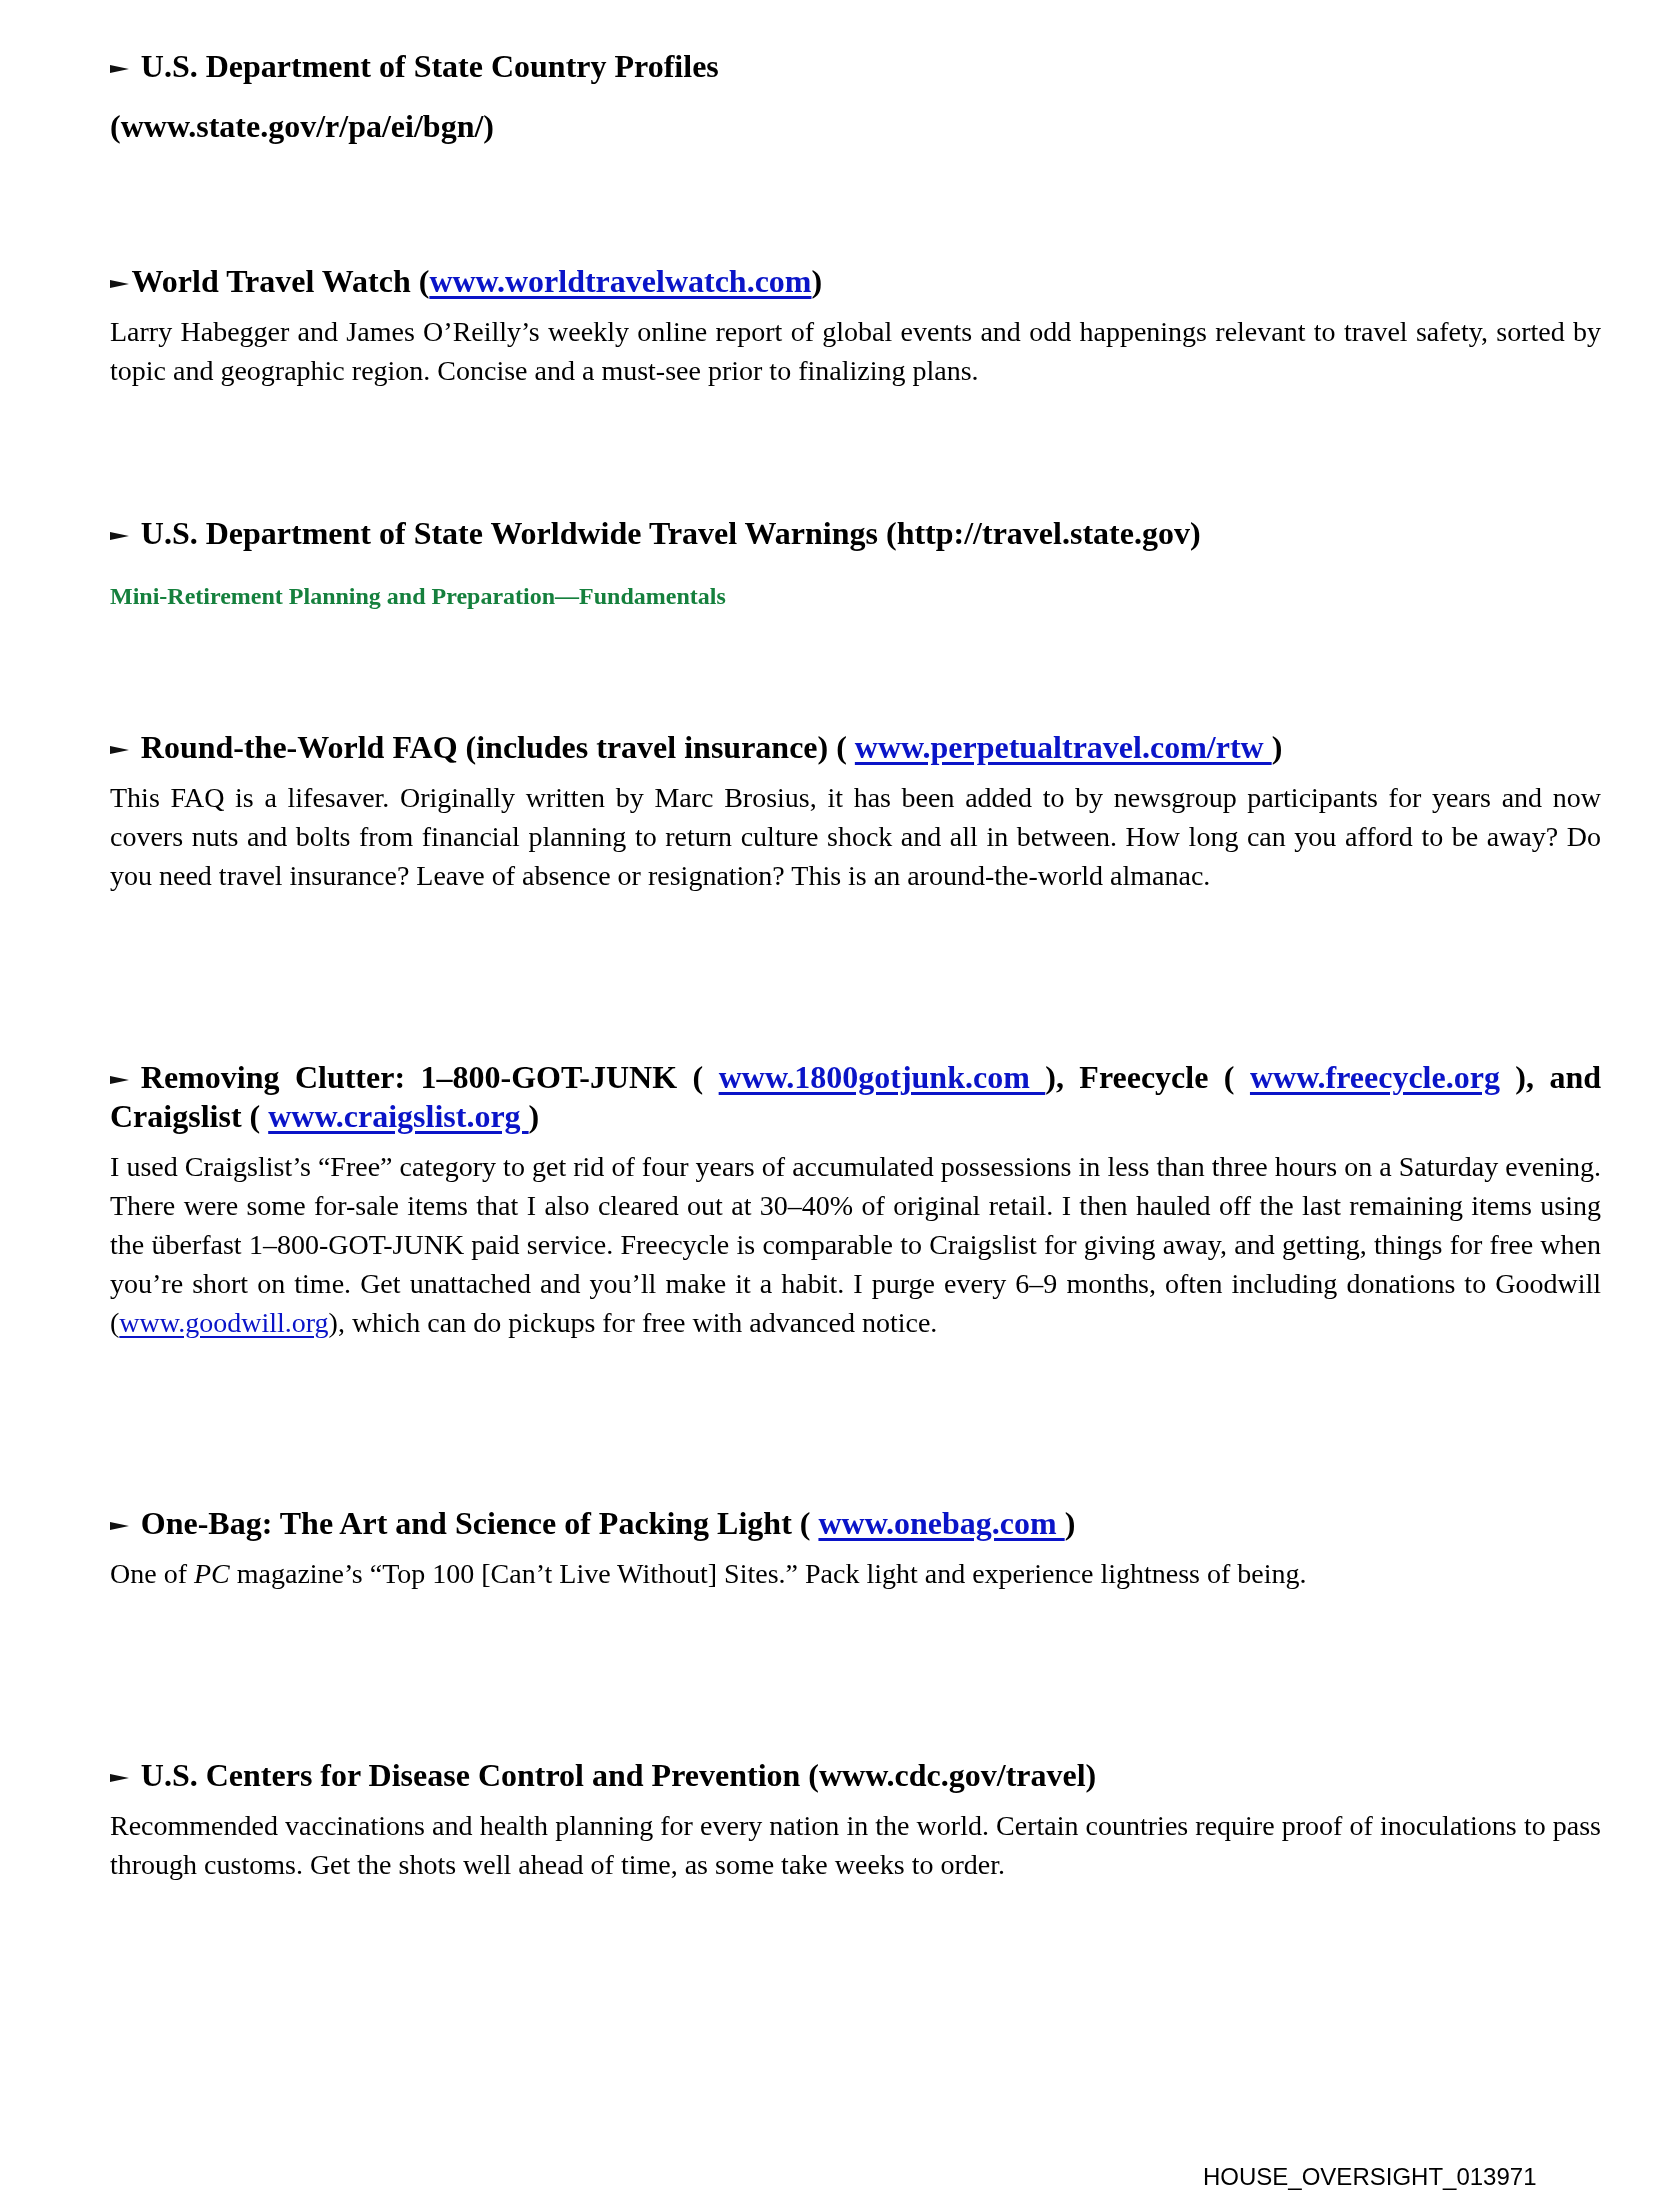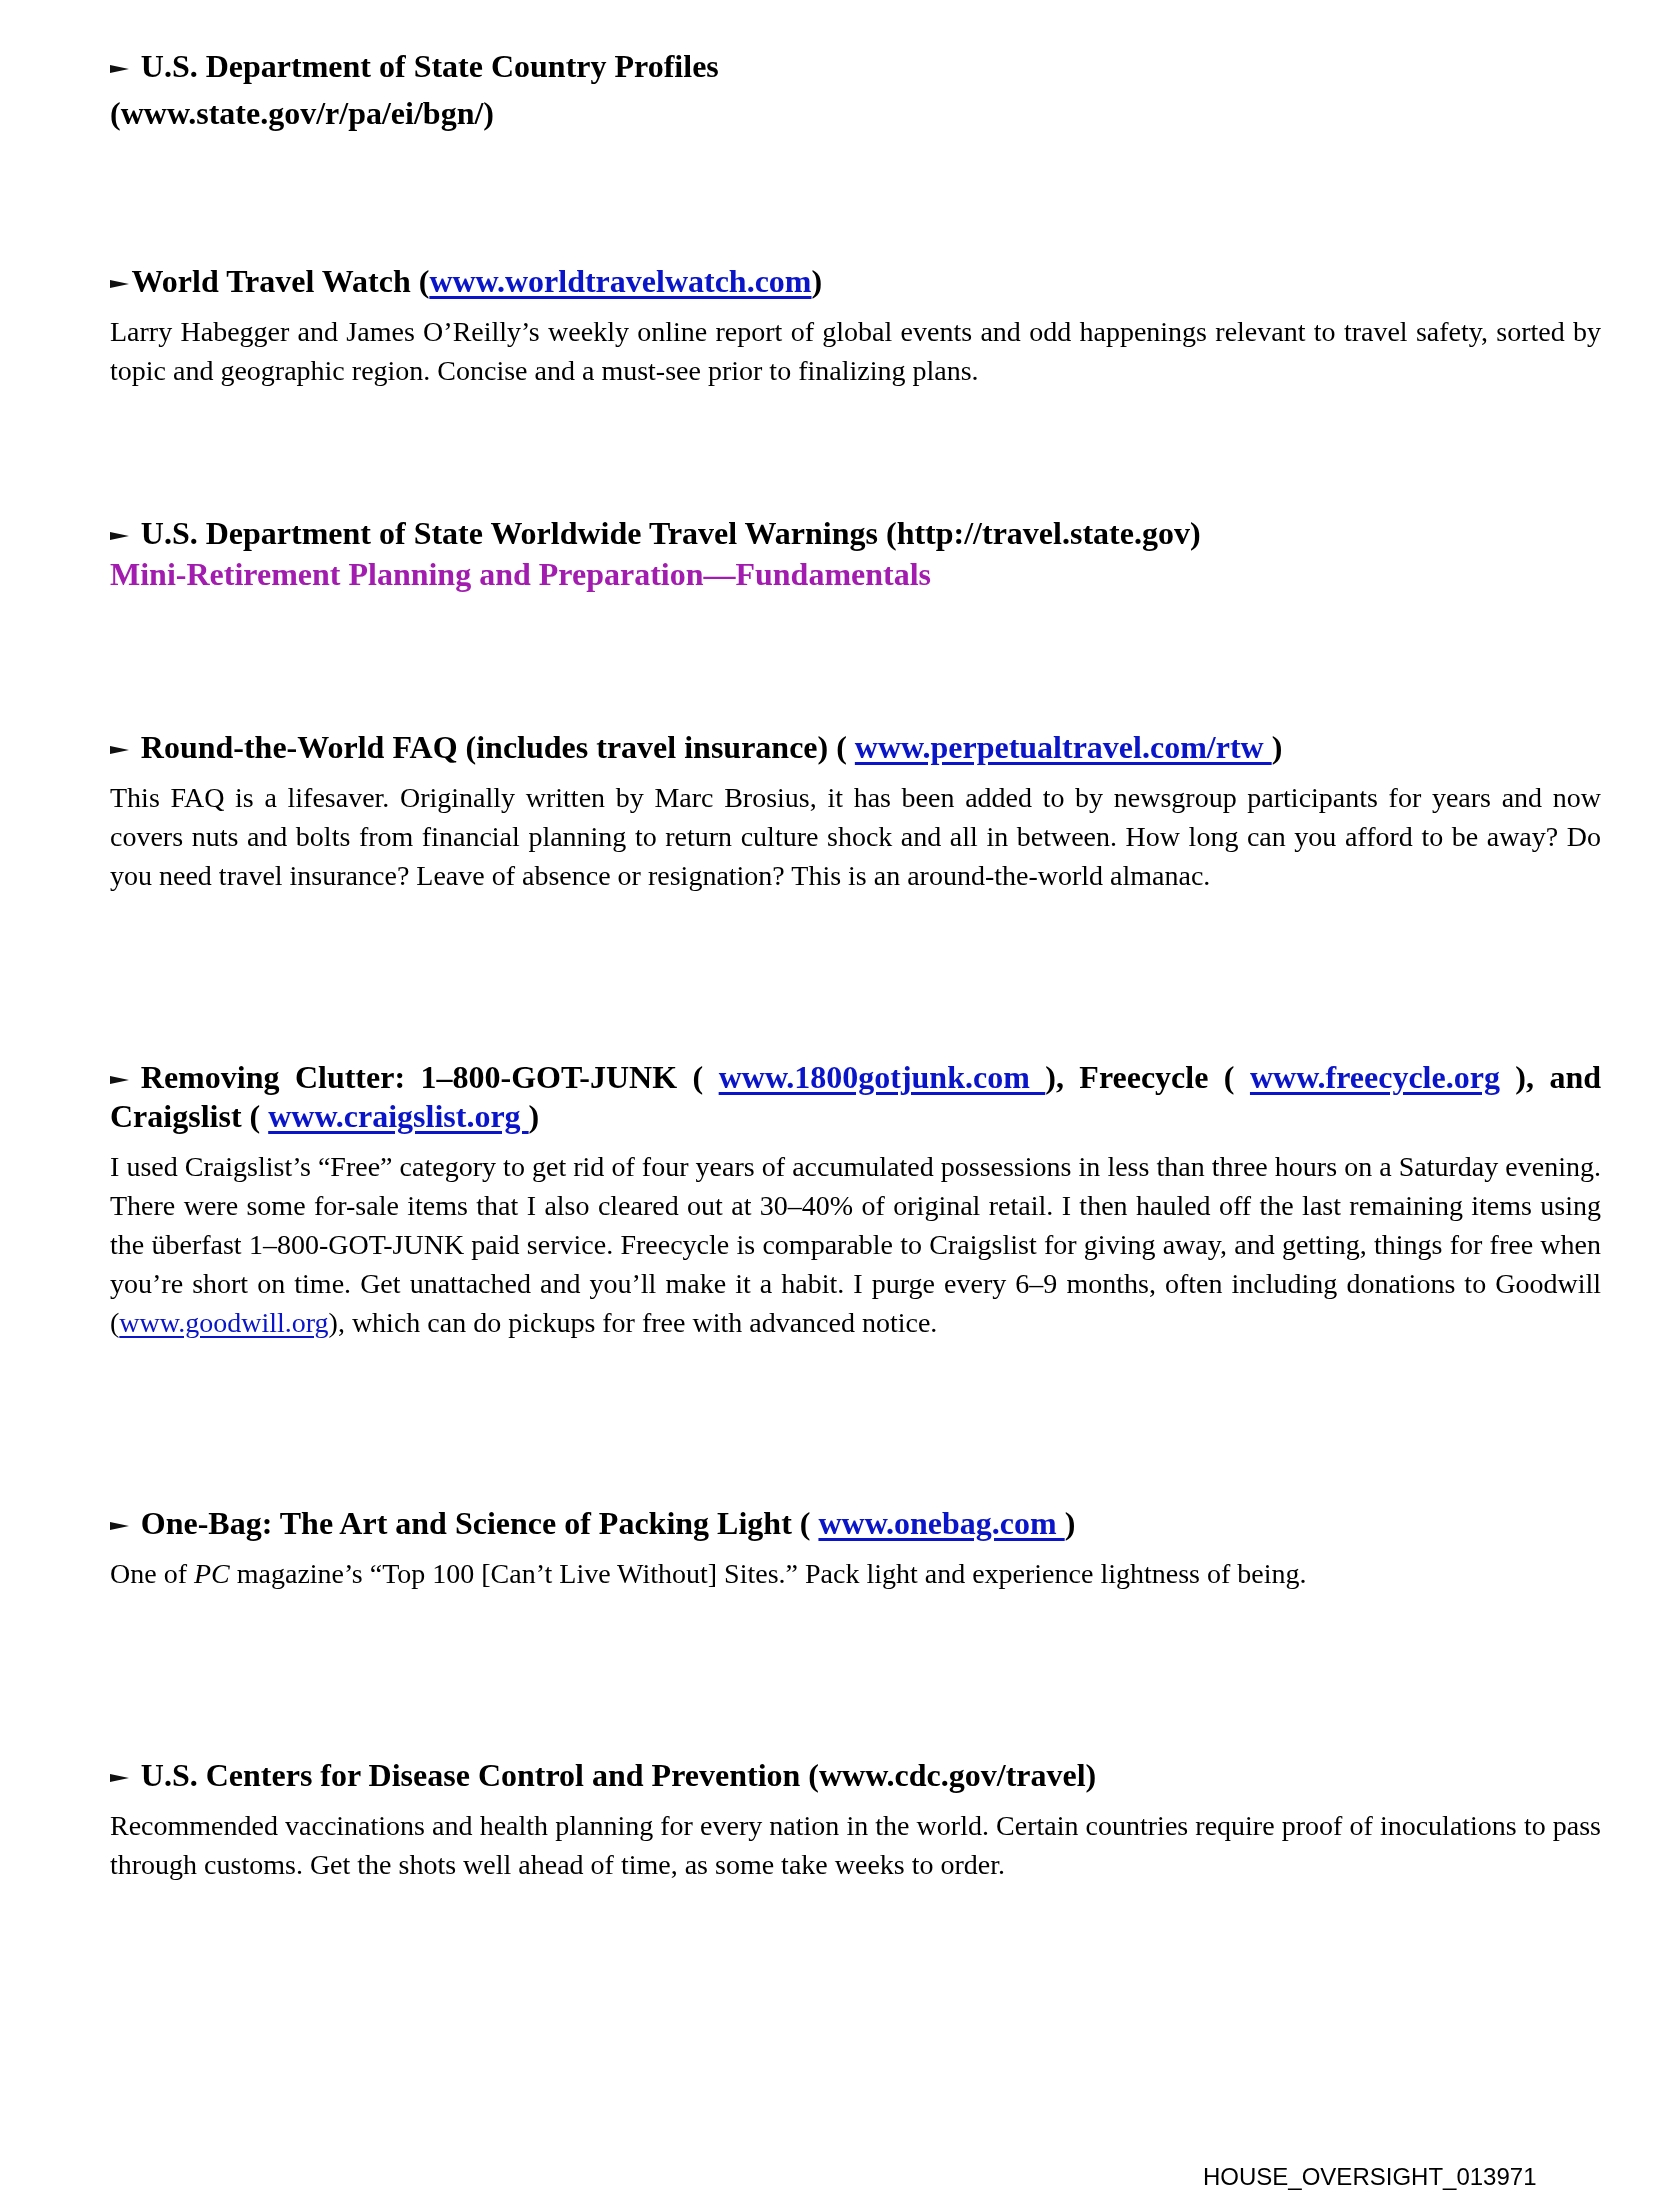--- a/index.html
+++ b/index.html
@@ -28,34 +28,34 @@
     .arrow.tight { margin-right: 2.6px; }
     a.link { color: #0a14c8; text-decoration: underline; text-decoration-thickness: 2.6px; text-underline-offset: 3.9px; }
     a.link.normal { font-weight: normal; text-decoration-thickness: 2px; }
     .footer {
       position: absolute; left: 1203px; top: 2160px;
       font-family: "Liberation Sans", "DejaVu Sans", sans-serif;
       font-size: 24px; line-height: 34px; color: #000; white-space: nowrap;
     }
     .subheading {
       font-family: "Liberation Serif", "DejaVu Serif", serif;
-      font-weight: bold; font-size: 32px; line-height: 39px; color: #a21caf; margin: 2px 0 0 0;
+      font-weight: bold; font-size: 24px; line-height: 39px; color: #15803d; margin: 24px 0 0 0;
     }
     i { }
   </style>
 </head>
 <body>
 
 <div class="page">
 
   <div class="section" style="top:47px;">
     <p class="heading">
       <span class="arrow"></span><span>U.S. Department of State Country Profiles</span>
     </p>
-    <p class="heading" style="margin-top:8px;">(www.state.gov/r/pa/ei/bgn/)</p>
+    <p class="heading" style="margin-top:21px;">(www.state.gov/r/pa/ei/bgn/)</p>
   </div>
 
   <div class="section" style="top:262px;">
     <p class="heading">
       <span class="arrow tight"></span><span>World Travel Watch (</span><a class="link" href="#">www.worldtravelwatch.com</a><span>)</span>
     </p>
     <p class="body-text last-left">Larry Habegger and James O’Reilly’s weekly online report of global events and odd happenings relevant to travel safety, sorted by topic and geographic region. Concise and a must-see prior to finalizing plans.</p>
   </div>
 
   <div class="section" style="top:514px;">

